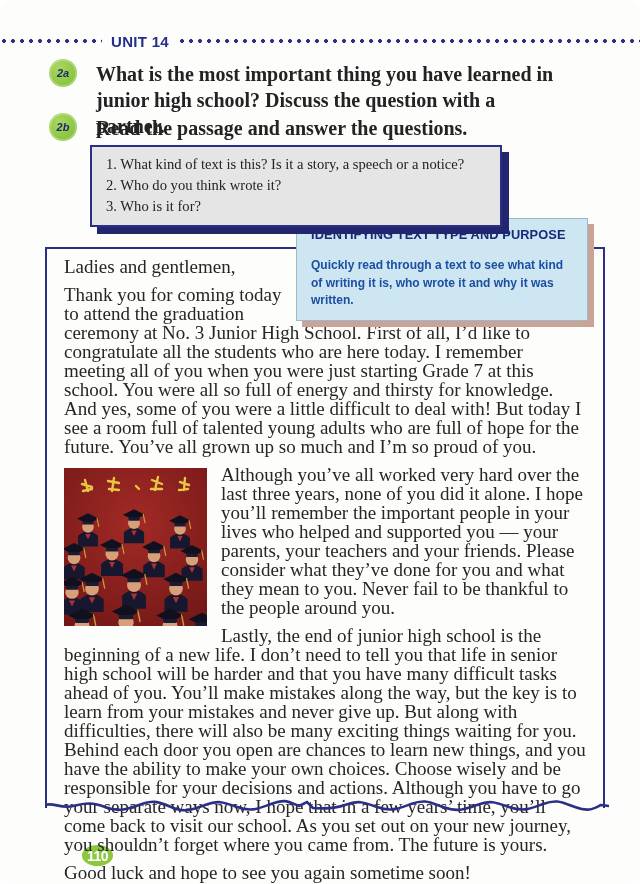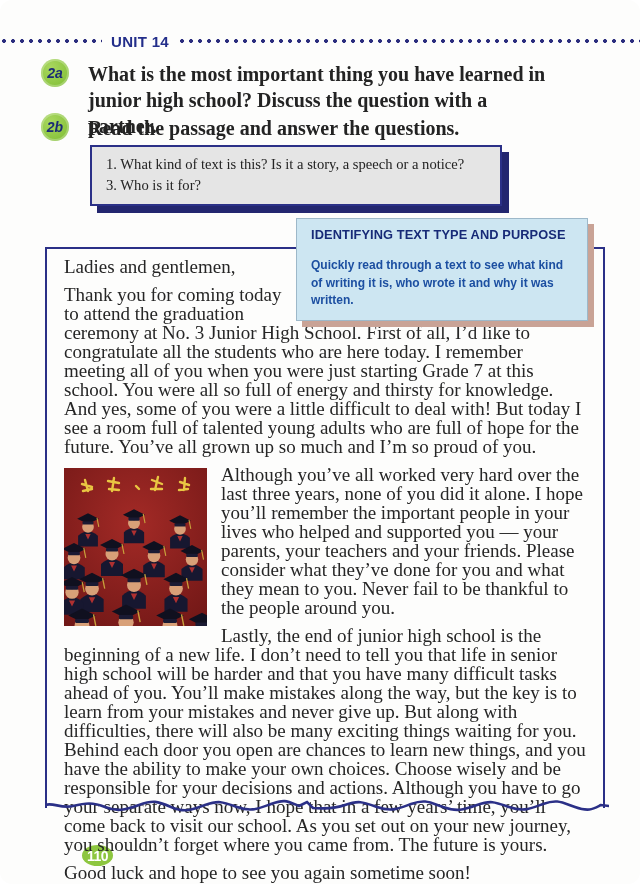--- a/index.html
+++ b/index.html
@@ -15,22 +15,22 @@
   .unit-label{font-family:"Liberation Sans",sans-serif;font-weight:bold;font-size:15px;
               color:#232e8a;margin:0 9px;letter-spacing:.3px;white-space:nowrap;}
 
   
   .exercise{position:absolute;left:41px;right:36px;display:flex;align-items:flex-start;}
   .ex-2a{top:59px;}
   .ex-2b{top:113px;}
   .badge{flex:0 0 auto;width:28px;height:28px;border-radius:50%;
          background:radial-gradient(circle at 35% 30%,#a9d75f,#7cbc30);
          color:#1b2a75;font-family:"Liberation Sans",sans-serif;font-weight:bold;font-style:italic;
-         font-size:14px;display:flex;align-items:center;justify-content:center;
-         box-shadow:inset 0 0 0 2px rgba(255,255,255,.25);}
+         font-size:11px;display:flex;align-items:center;justify-content:center;
+         box-shadow:inset 0 0 0 2px rgba(255,255,255,.25);margin-left:8px;}
   .instruction{margin:2px 0 0 19px;font-weight:bold;font-size:20px;line-height:26px;max-width:470px;}
 
   
   .questions-box{position:absolute;left:90px;top:145px;width:412px;background:#e5e5e5;
                  border:2px solid #2b3087;box-shadow:7px 7px 0 #23266f;
                  padding:7px 12px 8px 14px;box-sizing:border-box;z-index:3;}
   .question-line{font-size:14.6px;line-height:21px;padding-left:20px;text-indent:-20px;}
 
   
   .tip-box{position:absolute;left:296px;top:218px;width:292px;box-sizing:border-box;
@@ -71,20 +71,21 @@
     <p class="instruction">What is the most important thing you have learned in junior high school? Discuss the question with a partner.</p>
   </section>
 
   <section class="exercise ex-2b">
     <span class="badge">2b</span>
     <p class="instruction">Read the passage and answer the questions.</p>
   </section>
 
   <div class="questions-box">
     <div class="question-line">1. What kind of text is this? Is it a story, a speech or a notice?</div>
+    <div class="question-line">2. Who do you think wrote it?</div>
     <div class="question-line">3. Who is it for?</div>
   </div>
 
   <div class="tip-box">
     <div class="tip-title">IDENTIFYING TEXT TYPE AND PURPOSE</div>
     <div class="tip-body">Quickly read through a text to see what kind of writing it is, who wrote it and why it was written.</div>
   </div>
 
   <div class="passage-box">
     <div class="tip-spacer"></div>

